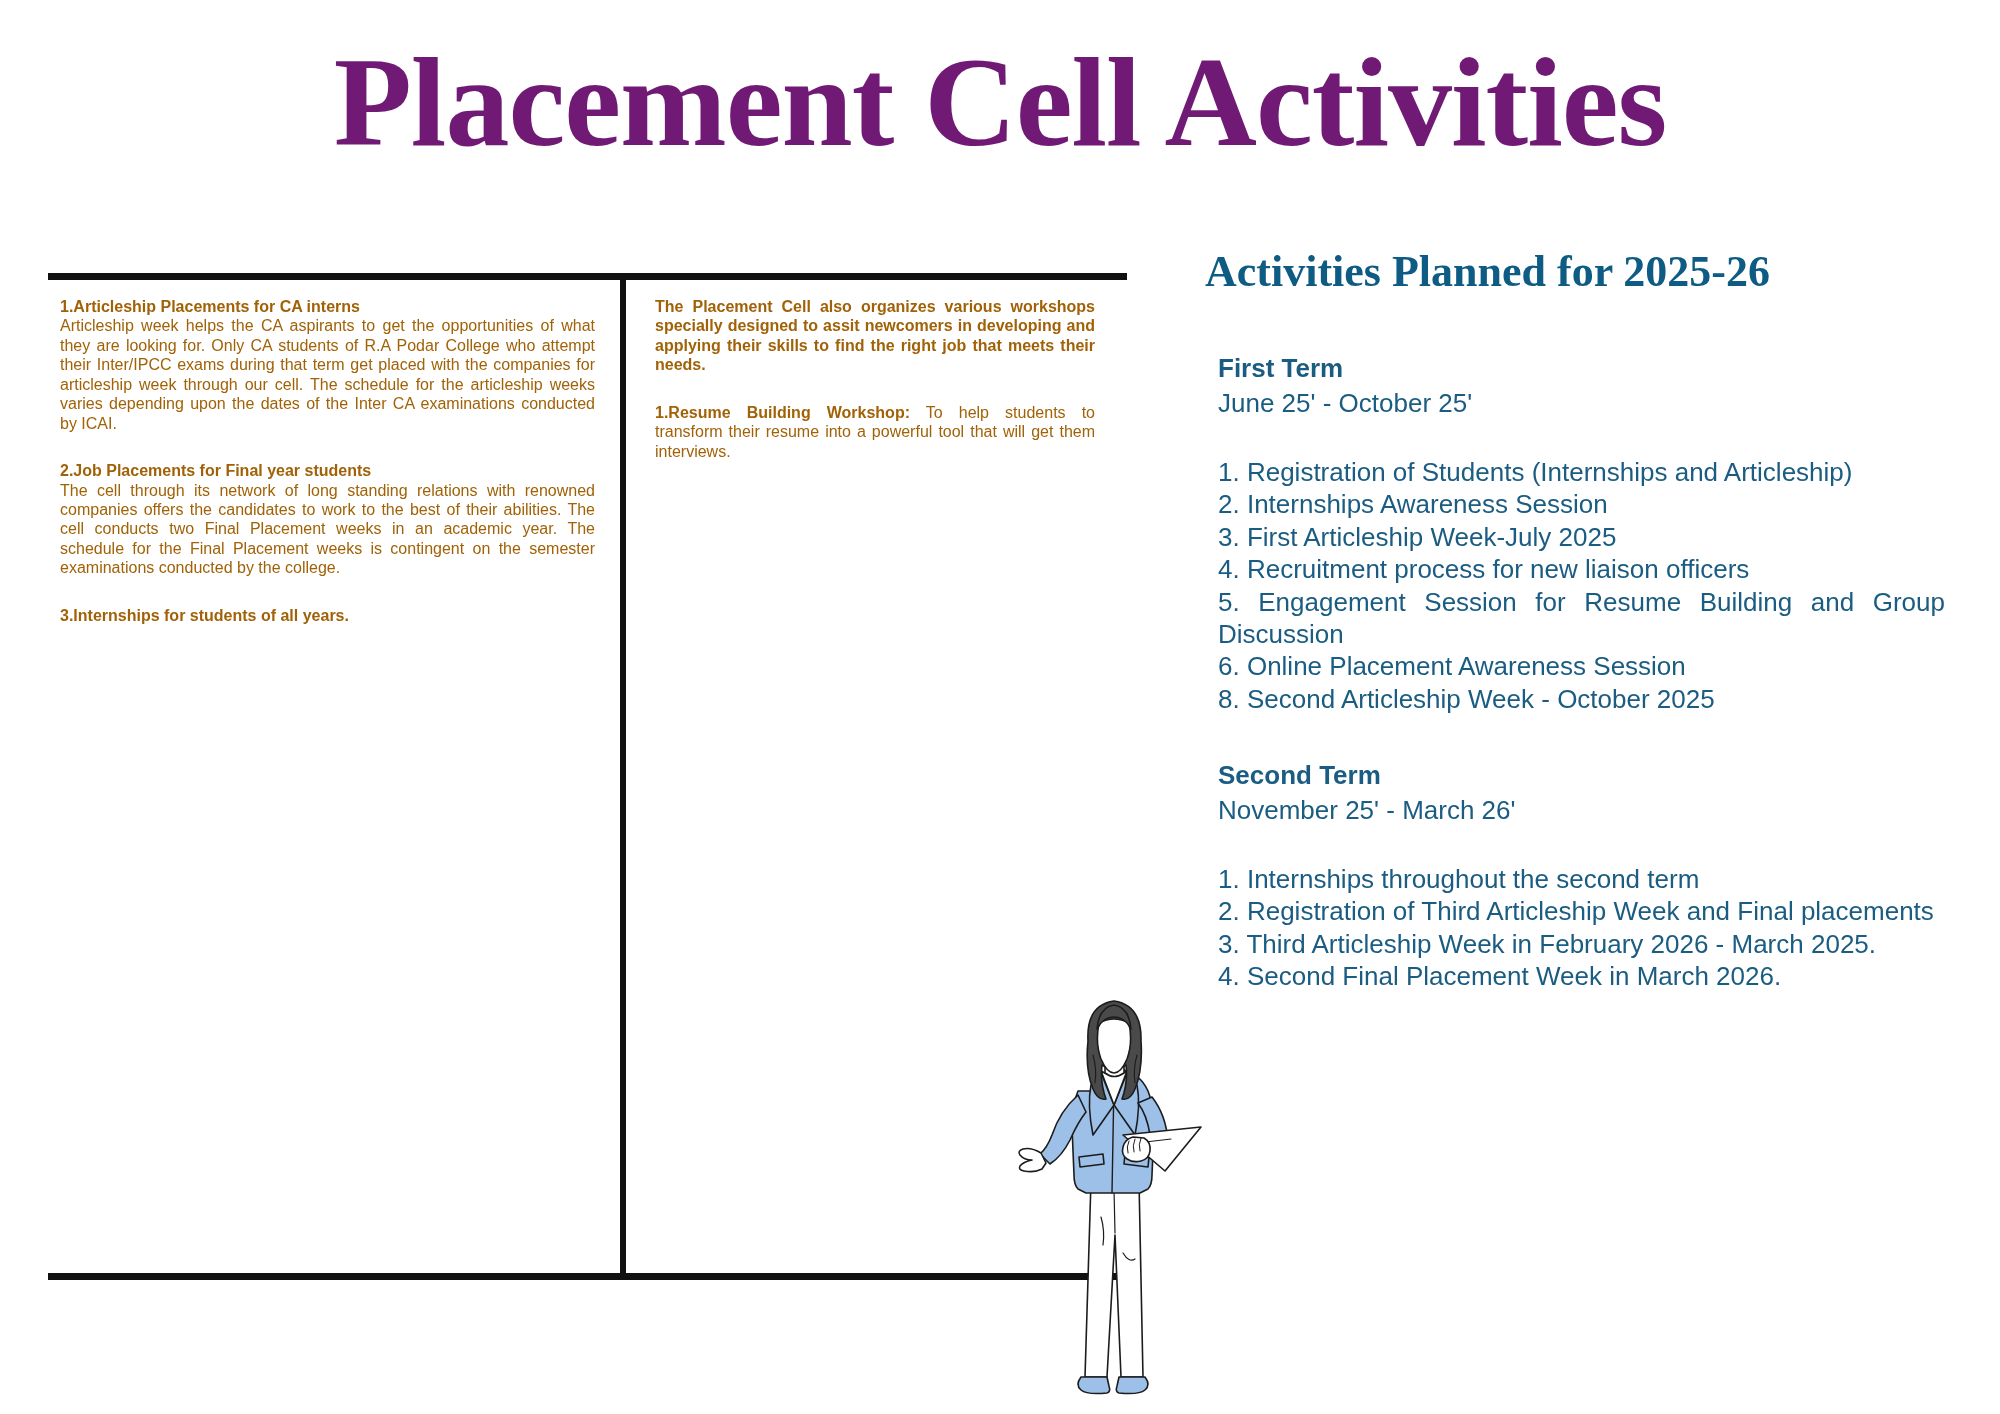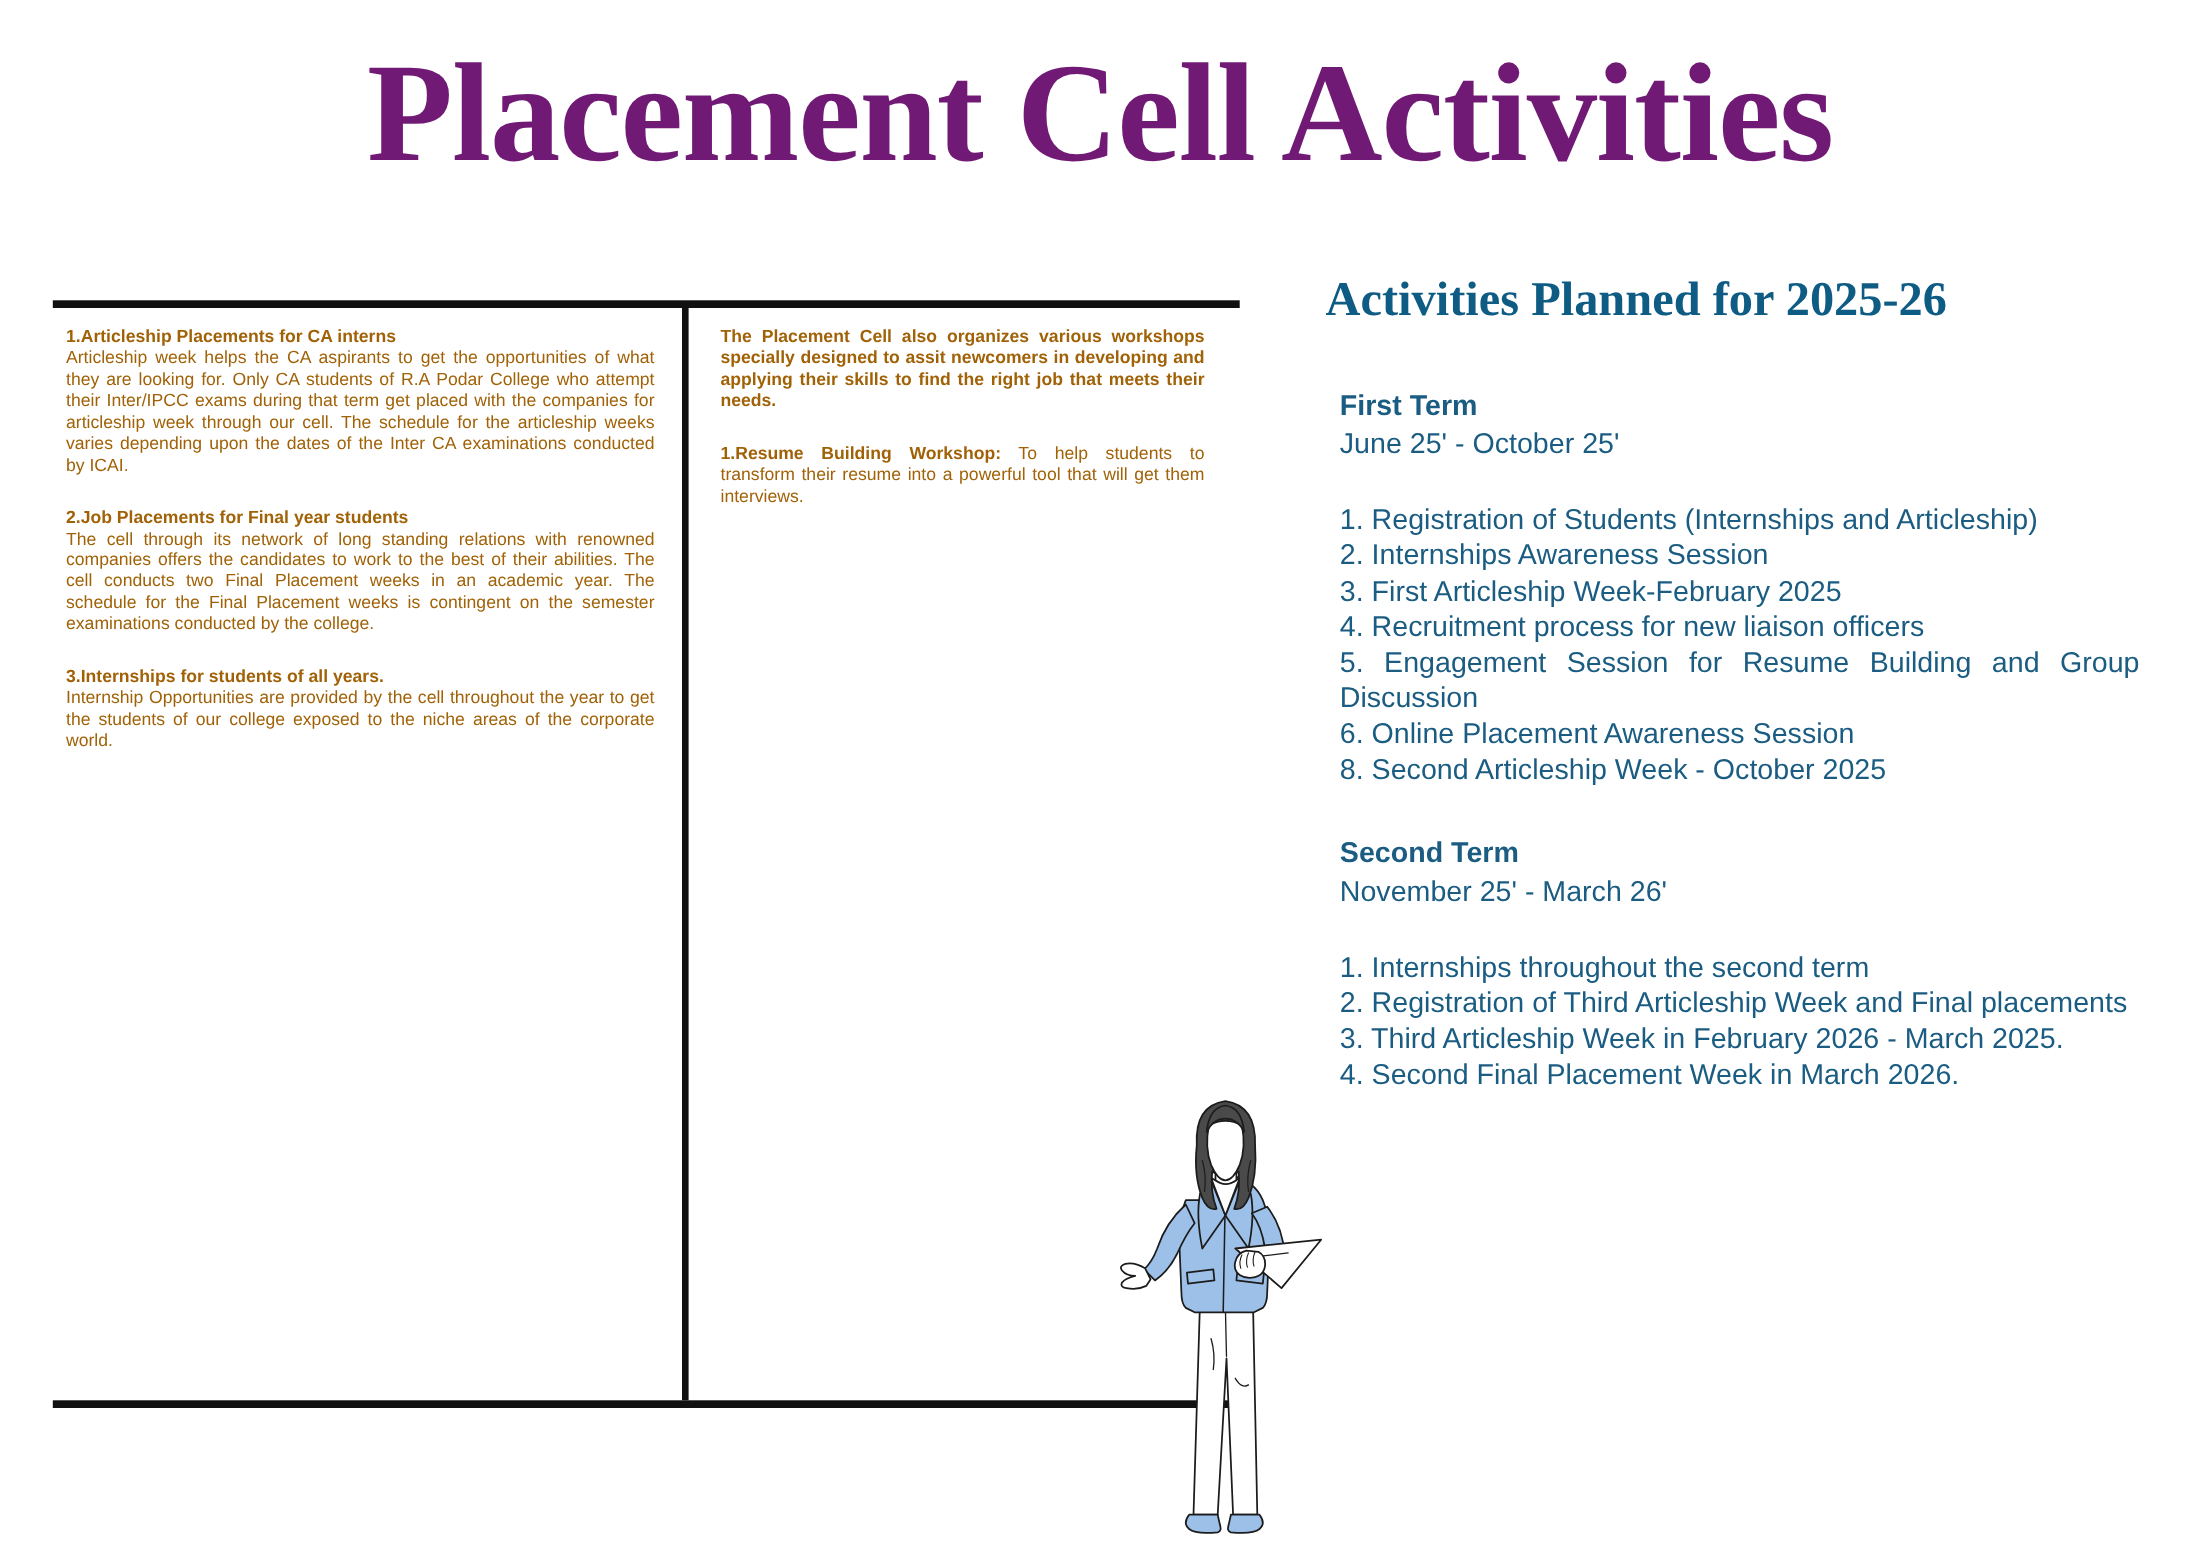--- a/index.html
+++ b/index.html
@@ -129,21 +129,20 @@
     <div class="blk">
       <p><span class="hd">1.Articleship Placements for CA interns</span></p>
       <p><span class="bodytxt">Articleship week helps the CA aspirants to get the opportunities of what they are looking for. Only CA students of R.A Podar College who attempt their Inter/IPCC exams during that term get placed with the companies for articleship week through our cell. The schedule for the articleship weeks varies depending upon the dates of the Inter CA examinations conducted by ICAI.</span></p>
     </div>
     <div class="blk">
       <p><span class="hd">2.Job Placements for Final year students</span></p>
       <p><span class="bodytxt">The cell through its network of long standing relations with renowned companies offers the candidates to work to the best of their abilities. The cell conducts two Final Placement weeks in an academic year. The schedule for the Final Placement weeks is contingent on the semester examinations conducted by the college.</span></p>
     </div>
     <div class="blk">
       <p><span class="hd">3.Internships for students of all years.</span></p>
-      <p><span class="bodytxt">Internship Opportunities are provided by the cell throughout the year to get the students of our college exposed to the niche areas of the corporate world.</span></p>
     </div>
   </div>
 
   <div class="col col2">
     <div class="blk">
       <p class="allbold"><span>The Placement Cell also organizes various workshops specially designed to assit newcomers in developing and applying their skills to find the right job that meets their needs.</span></p>
     </div>
     <div class="blk">
       <p><span class="hd">1.Resume Building Workshop:</span><span class="bodytxt"> To help students to transform their resume into a powerful tool that will get them interviews.</span></p>
     </div>
@@ -151,21 +150,21 @@
 
   <div class="right">
     <div class="right-heading">Activities Planned for 2025-26</div>
 
     <div class="term-wrap">
       <p class="term-title">First Term</p>
       <p class="term-dates">June 25' - October 25'</p>
       <div class="term-list">
         <p class="li">1. Registration of Students (Internships and Articleship)</p>
         <p class="li">2. Internships Awareness Session</p>
-        <p class="li">3. First Articleship Week-February 2025</p>
+        <p class="li">3. First Articleship Week-July 2025</p>
         <p class="li">4. Recruitment process for new liaison officers</p>
         <p class="li">5. Engagement Session for Resume Building and Group Discussion</p>
         <p class="li">6. Online Placement Awareness Session</p>
         <p class="li">8. Second Articleship Week - October 2025</p>
       </div>
     </div>
 
     <div class="term-gap"></div>
 
     <div class="term-wrap">

